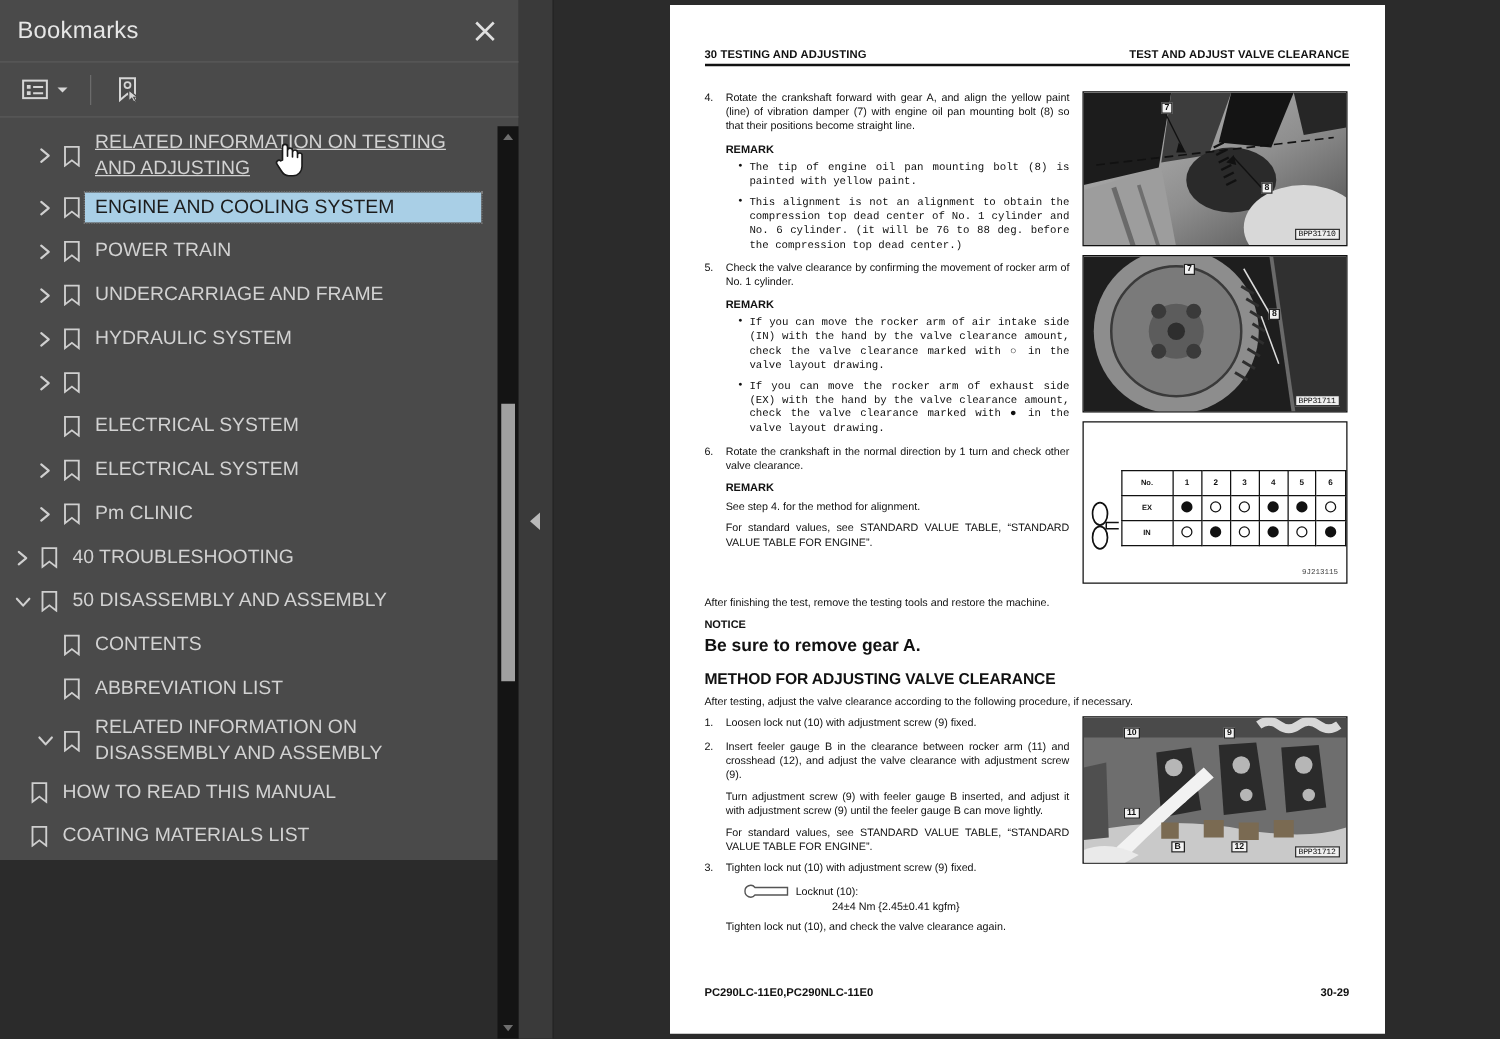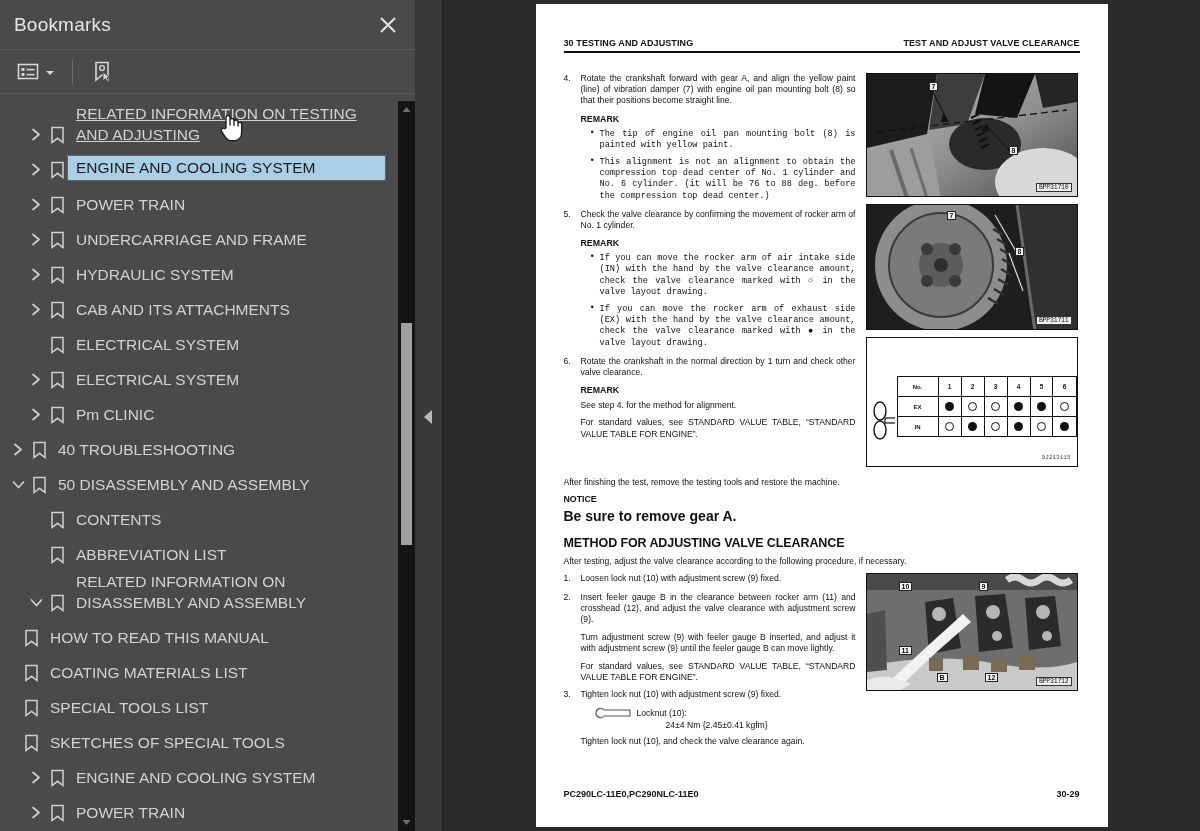--- a/index.html
+++ b/index.html
@@ -7,21 +7,21 @@
     margin: 0; padding: 0;
     width: 1200px; height: 831px;
     background: #2b2b2b;
     font-family: "Liberation Sans", sans-serif;
     overflow: hidden;
   }
   #app { position: relative; width: 1200px; height: 831px; display: flex; background:#2b2b2b; }
 
   
   .bm-panel {
-    width: 415px; height: 831px;
+    width: 415px; height: 688px;
     background: #4a4a4a;
     display: flex; flex-direction: column;
     position: relative;
     flex: 0 0 415px;
   }
   .bm-header {
     height: 50px; flex: 0 0 50px;
     display: flex; align-items: center;
     padding: 0 14px 0 14px;
     border-bottom: 1px solid #5a5a5a;
@@ -44,21 +44,21 @@
   .tb-btn { display: flex; align-items: center; gap: 4px; cursor: pointer; padding: 3px; }
   .tb-sep { width: 1px; height: 24px; background: #6b6b6b; margin: 0 8px; }
 
   
   .bm-tree {
     flex: 1 1 auto; overflow: hidden; position: relative;
     padding-top: 6px;
   }
   .bm-rows { position: relative; }
   .bm-row {
-    display: flex; align-items: flex-end;
+    display: flex; align-items: center;
     min-height: 35px;
     padding: 3px 30px 3px 0;
     cursor: pointer;
     color: #d2d2d2;
     font-size: 15.5px;
     line-height: 21px;
   }
   .twisty {
     width: 20px; flex: 0 0 20px; height: 21px;
     display: flex; align-items: center; justify-content: center;
@@ -323,21 +323,20 @@
             <span class="twisty">
               <svg width="11" height="13" viewBox="0 0 11 13">
                 <path d="M2 1.5 L8 6.5 L2 11.5" fill="none" stroke="#cfcfcf" stroke-width="1.7" stroke-linecap="round" stroke-linejoin="round"></path>
               </svg>
             </span>
             <span class="bmk-ico">
               <svg width="15" height="18" viewBox="0 0 15 18">
                 <path d="M2 1.5 H13 V16.5 L7.5 12.3 L2 16.5 Z" fill="none" stroke="#cfcfcf" stroke-width="1.5"></path>
               </svg>
             </span>
-            <span class="bm-label">CAB AND ITS ATTACHMENTS</span>
           </div>
           <div class="bm-row lvl1">
             <span class="twisty"></span>
             <span class="bmk-ico">
               <svg width="15" height="18" viewBox="0 0 15 18">
                 <path d="M2 1.5 H13 V16.5 L7.5 12.3 L2 16.5 Z" fill="none" stroke="#cfcfcf" stroke-width="1.5"></path>
               </svg>
             </span>
             <span class="bm-label">ELECTRICAL SYSTEM</span>
           </div>

